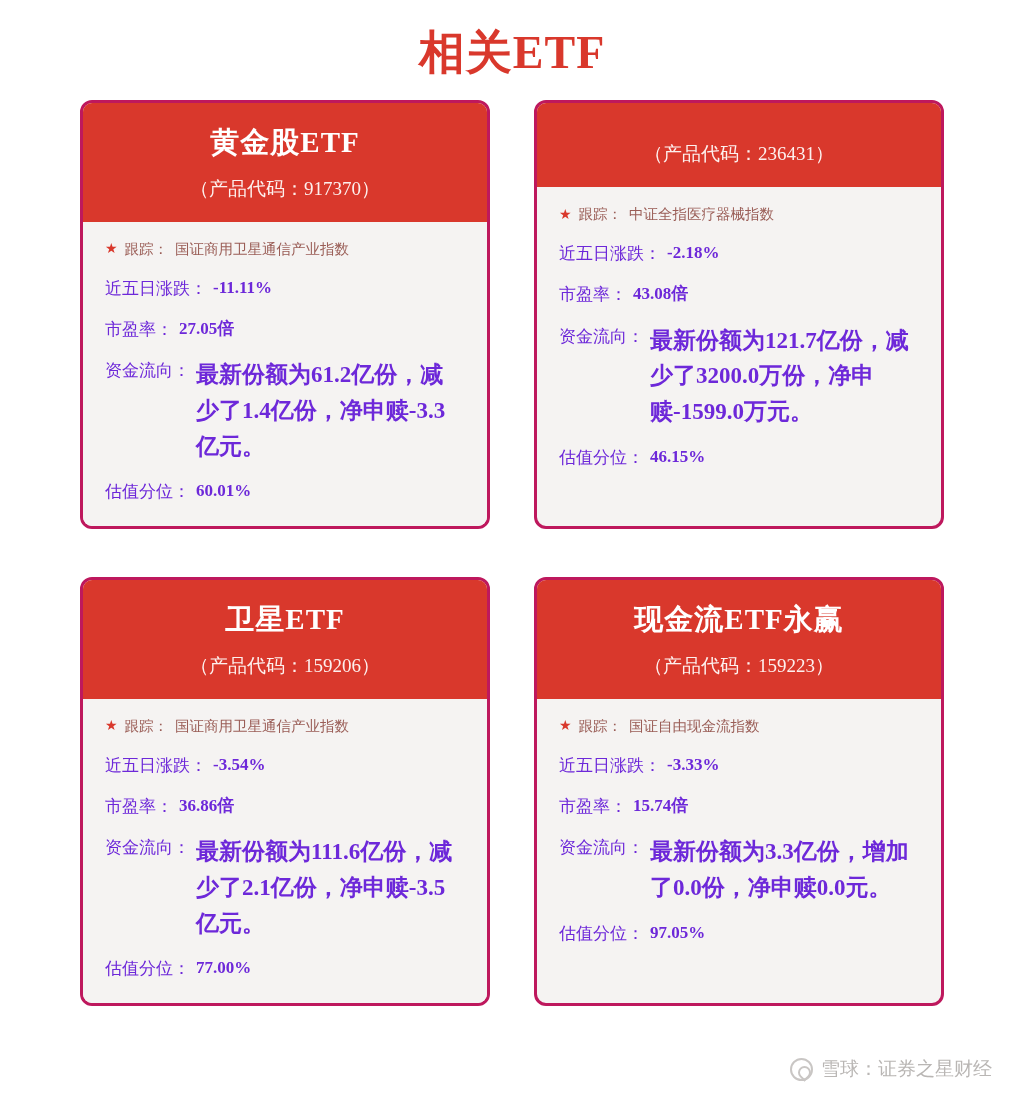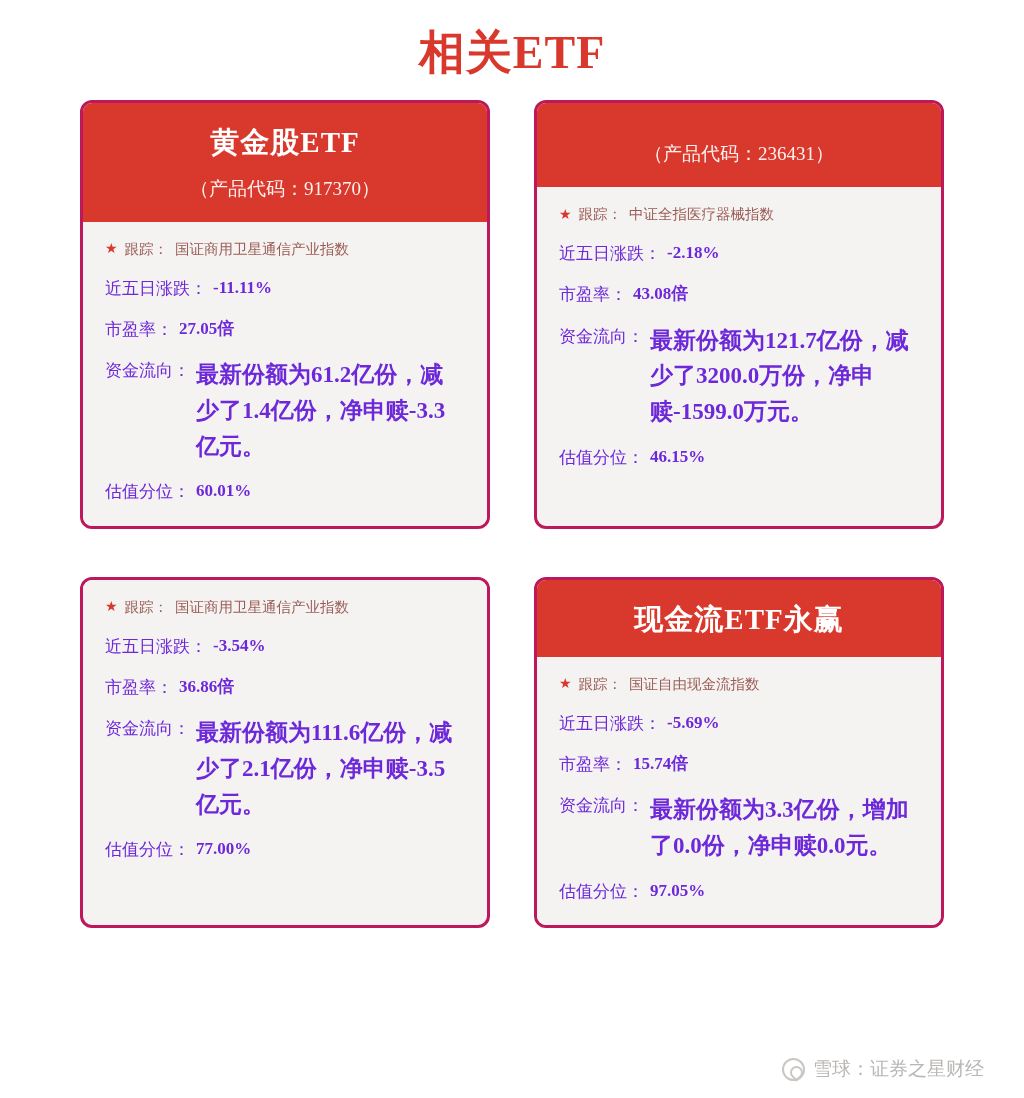--- a/index.html
+++ b/index.html
@@ -89,21 +89,21 @@
   .value {
     color: #6d28d9;
     font-weight: bold;
     margin-left: 6px;
   }
   .value.flow {
     font-size: 23px;
   }
   .watermark {
     position: absolute;
-    right: 40px;
+    right: 32px;
     bottom: 16px;
     display: flex;
     align-items: center;
     gap: 8px;
     color: #b9b6b4;
     font-size: 19px;
     font-family: "Liberation Sans", sans-serif;
   }
   .wm-logo {
     width: 23px; height: 23px;
@@ -188,20 +188,26 @@
           <span class="value flow">最新份额为121.7亿份，减少了3200.0万份，净申赎-1599.0万元。</span>
         </div>
         <div class="row">
           <span class="label">估值分位：</span>
           <span class="value">46.15%</span>
         </div>
       </div>
     </div>
 
     <div class="card">
+      <div class="card-head">
+        <div class="card-name">卫星ETF</div>
+        <div class="card-code">
+          <span>（产品代码：</span><span>159206</span><span>）</span>
+        </div>
+      </div>
       <div class="card-body">
         <div class="track-row">
           <span class="star-icon">★</span>
           <span>跟踪：</span>
           <span>国证商用卫星通信产业指数</span>
         </div>
         <div class="row">
           <span class="label">近五日涨跌：</span>
           <span class="value">-3.54%</span>
         </div>
@@ -216,30 +222,33 @@
         <div class="row">
           <span class="label">估值分位：</span>
           <span class="value">77.00%</span>
         </div>
       </div>
     </div>
 
     <div class="card">
       <div class="card-head">
         <div class="card-name">现金流ETF永赢</div>
+        <div class="card-code">
+          <span>（产品代码：</span><span>159223</span><span>）</span>
+        </div>
       </div>
       <div class="card-body">
         <div class="track-row">
           <span class="star-icon">★</span>
           <span>跟踪：</span>
           <span>国证自由现金流指数</span>
         </div>
         <div class="row">
           <span class="label">近五日涨跌：</span>
-          <span class="value">-5.69%</span>
+          <span class="value">-3.33%</span>
         </div>
         <div class="row">
           <span class="label">市盈率：</span>
           <span class="value">15.74倍</span>
         </div>
         <div class="row">
           <span class="label">资金流向：</span>
           <span class="value flow">最新份额为3.3亿份，增加了0.0份，净申赎0.0元。</span>
         </div>
         <div class="row">

